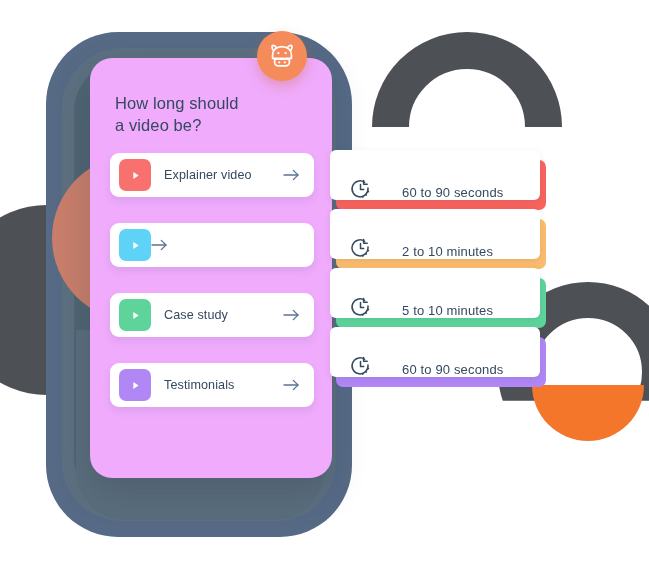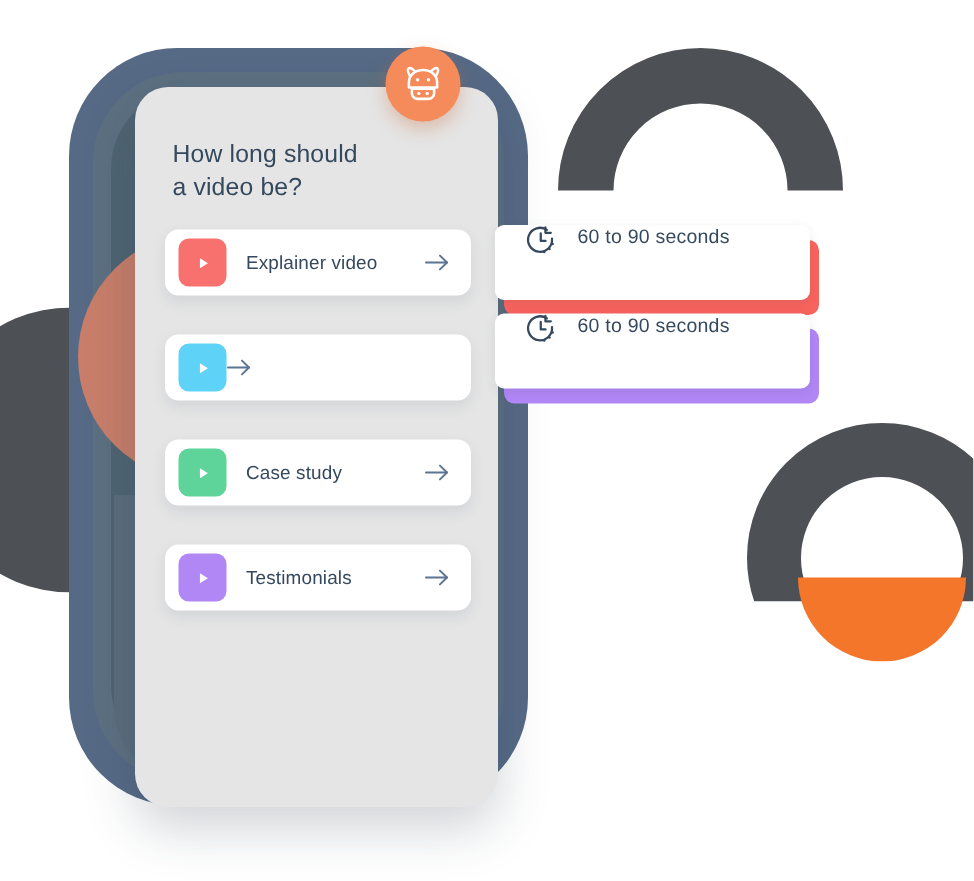--- a/index.html
+++ b/index.html
@@ -129,22 +129,22 @@
     background: #f4762b;
     clip-path: inset(50% 0 0 0);
   }
 
   
   .main-card {
     position: absolute;
     left: 90px;
     top: 58px;
     width: 242px;
-    height: 480px;
-    background: #e5e5e5;
+    height: 420px;
+    background: #f0abfc;
     border-radius: 22px;
     box-shadow: 0 14px 34px rgba(40,55,75,.22);
     overflow: visible;
     text-decoration: underline;
   }
   .card-title {
     position: absolute;
     left: 25px;
     top: 34px;
     width: 190px;
@@ -237,22 +237,23 @@
   }
   .time-card {
     position: absolute;
     left: 0;
     top: 0;
     width: 210px;
     height: 50px;
     background: #ffffff;
     border-radius: 6px;
     display: flex;
-    align-items: flex-start;
+    align-items: flex-end;
     box-shadow: 0 2px 7px rgba(53,73,94,.10);
+    gap: 17px;
   }
   .time-icon {
     margin-left: 20px;
     width: 21px;
     height: 21px;
     flex: none;
   }
   .time-label {
     margin-left: 14px;
     font-size: 13px;
@@ -362,20 +363,48 @@
               <path d="M13.6 1.6v3.6h3.6" stroke="#35495e" stroke-width="1.5" stroke-linecap="round" stroke-linejoin="round" fill="none"></path>
               <path d="M10.5 5.6v5h3.2" stroke="#35495e" stroke-width="1.5" stroke-linecap="round" stroke-linejoin="round" fill="none"></path>
               <circle cx="18.4" cy="12.6" r=".85" fill="#35495e"></circle>
               <circle cx="16.3" cy="16" r=".85" fill="#35495e"></circle>
               <circle cx="12.8" cy="18" r=".85" fill="#35495e"></circle>
             </svg></div>
           <div class="time-label">60 to 90 seconds</div>
         </div>
       </div>
       <div class="time-item">
+        <div class="time-shadow" style="background: rgb(251, 188, 109);"></div>
+        <div class="time-card">
+          <div class="time-icon"><svg width="21" height="21" viewBox="0 0 21 21" fill="none" aria-hidden="true">
+              <path d="M14.6 3.3A8 8 0 1 0 18 9.1" stroke="#35495e" stroke-width="1.5" stroke-linecap="round" fill="none"></path>
+              <path d="M13.6 1.6v3.6h3.6" stroke="#35495e" stroke-width="1.5" stroke-linecap="round" stroke-linejoin="round" fill="none"></path>
+              <path d="M10.5 5.6v5h3.2" stroke="#35495e" stroke-width="1.5" stroke-linecap="round" stroke-linejoin="round" fill="none"></path>
+              <circle cx="18.4" cy="12.6" r=".85" fill="#35495e"></circle>
+              <circle cx="16.3" cy="16" r=".85" fill="#35495e"></circle>
+              <circle cx="12.8" cy="18" r=".85" fill="#35495e"></circle>
+            </svg></div>
+          <div class="time-label">2 to 10 minutes</div>
+        </div>
+      </div>
+      <div class="time-item">
+        <div class="time-shadow" style="background: rgb(94, 212, 154);"></div>
+        <div class="time-card">
+          <div class="time-icon"><svg width="21" height="21" viewBox="0 0 21 21" fill="none" aria-hidden="true">
+              <path d="M14.6 3.3A8 8 0 1 0 18 9.1" stroke="#35495e" stroke-width="1.5" stroke-linecap="round" fill="none"></path>
+              <path d="M13.6 1.6v3.6h3.6" stroke="#35495e" stroke-width="1.5" stroke-linecap="round" stroke-linejoin="round" fill="none"></path>
+              <path d="M10.5 5.6v5h3.2" stroke="#35495e" stroke-width="1.5" stroke-linecap="round" stroke-linejoin="round" fill="none"></path>
+              <circle cx="18.4" cy="12.6" r=".85" fill="#35495e"></circle>
+              <circle cx="16.3" cy="16" r=".85" fill="#35495e"></circle>
+              <circle cx="12.8" cy="18" r=".85" fill="#35495e"></circle>
+            </svg></div>
+          <div class="time-label">5 to 10 minutes</div>
+        </div>
+      </div>
+      <div class="time-item">
         <div class="time-shadow" style="background: rgb(177, 134, 245);"></div>
         <div class="time-card">
           <div class="time-icon"><svg width="21" height="21" viewBox="0 0 21 21" fill="none" aria-hidden="true">
               <path d="M14.6 3.3A8 8 0 1 0 18 9.1" stroke="#35495e" stroke-width="1.5" stroke-linecap="round" fill="none"></path>
               <path d="M13.6 1.6v3.6h3.6" stroke="#35495e" stroke-width="1.5" stroke-linecap="round" stroke-linejoin="round" fill="none"></path>
               <path d="M10.5 5.6v5h3.2" stroke="#35495e" stroke-width="1.5" stroke-linecap="round" stroke-linejoin="round" fill="none"></path>
               <circle cx="18.4" cy="12.6" r=".85" fill="#35495e"></circle>
               <circle cx="16.3" cy="16" r=".85" fill="#35495e"></circle>
               <circle cx="12.8" cy="18" r=".85" fill="#35495e"></circle>
             </svg></div>

